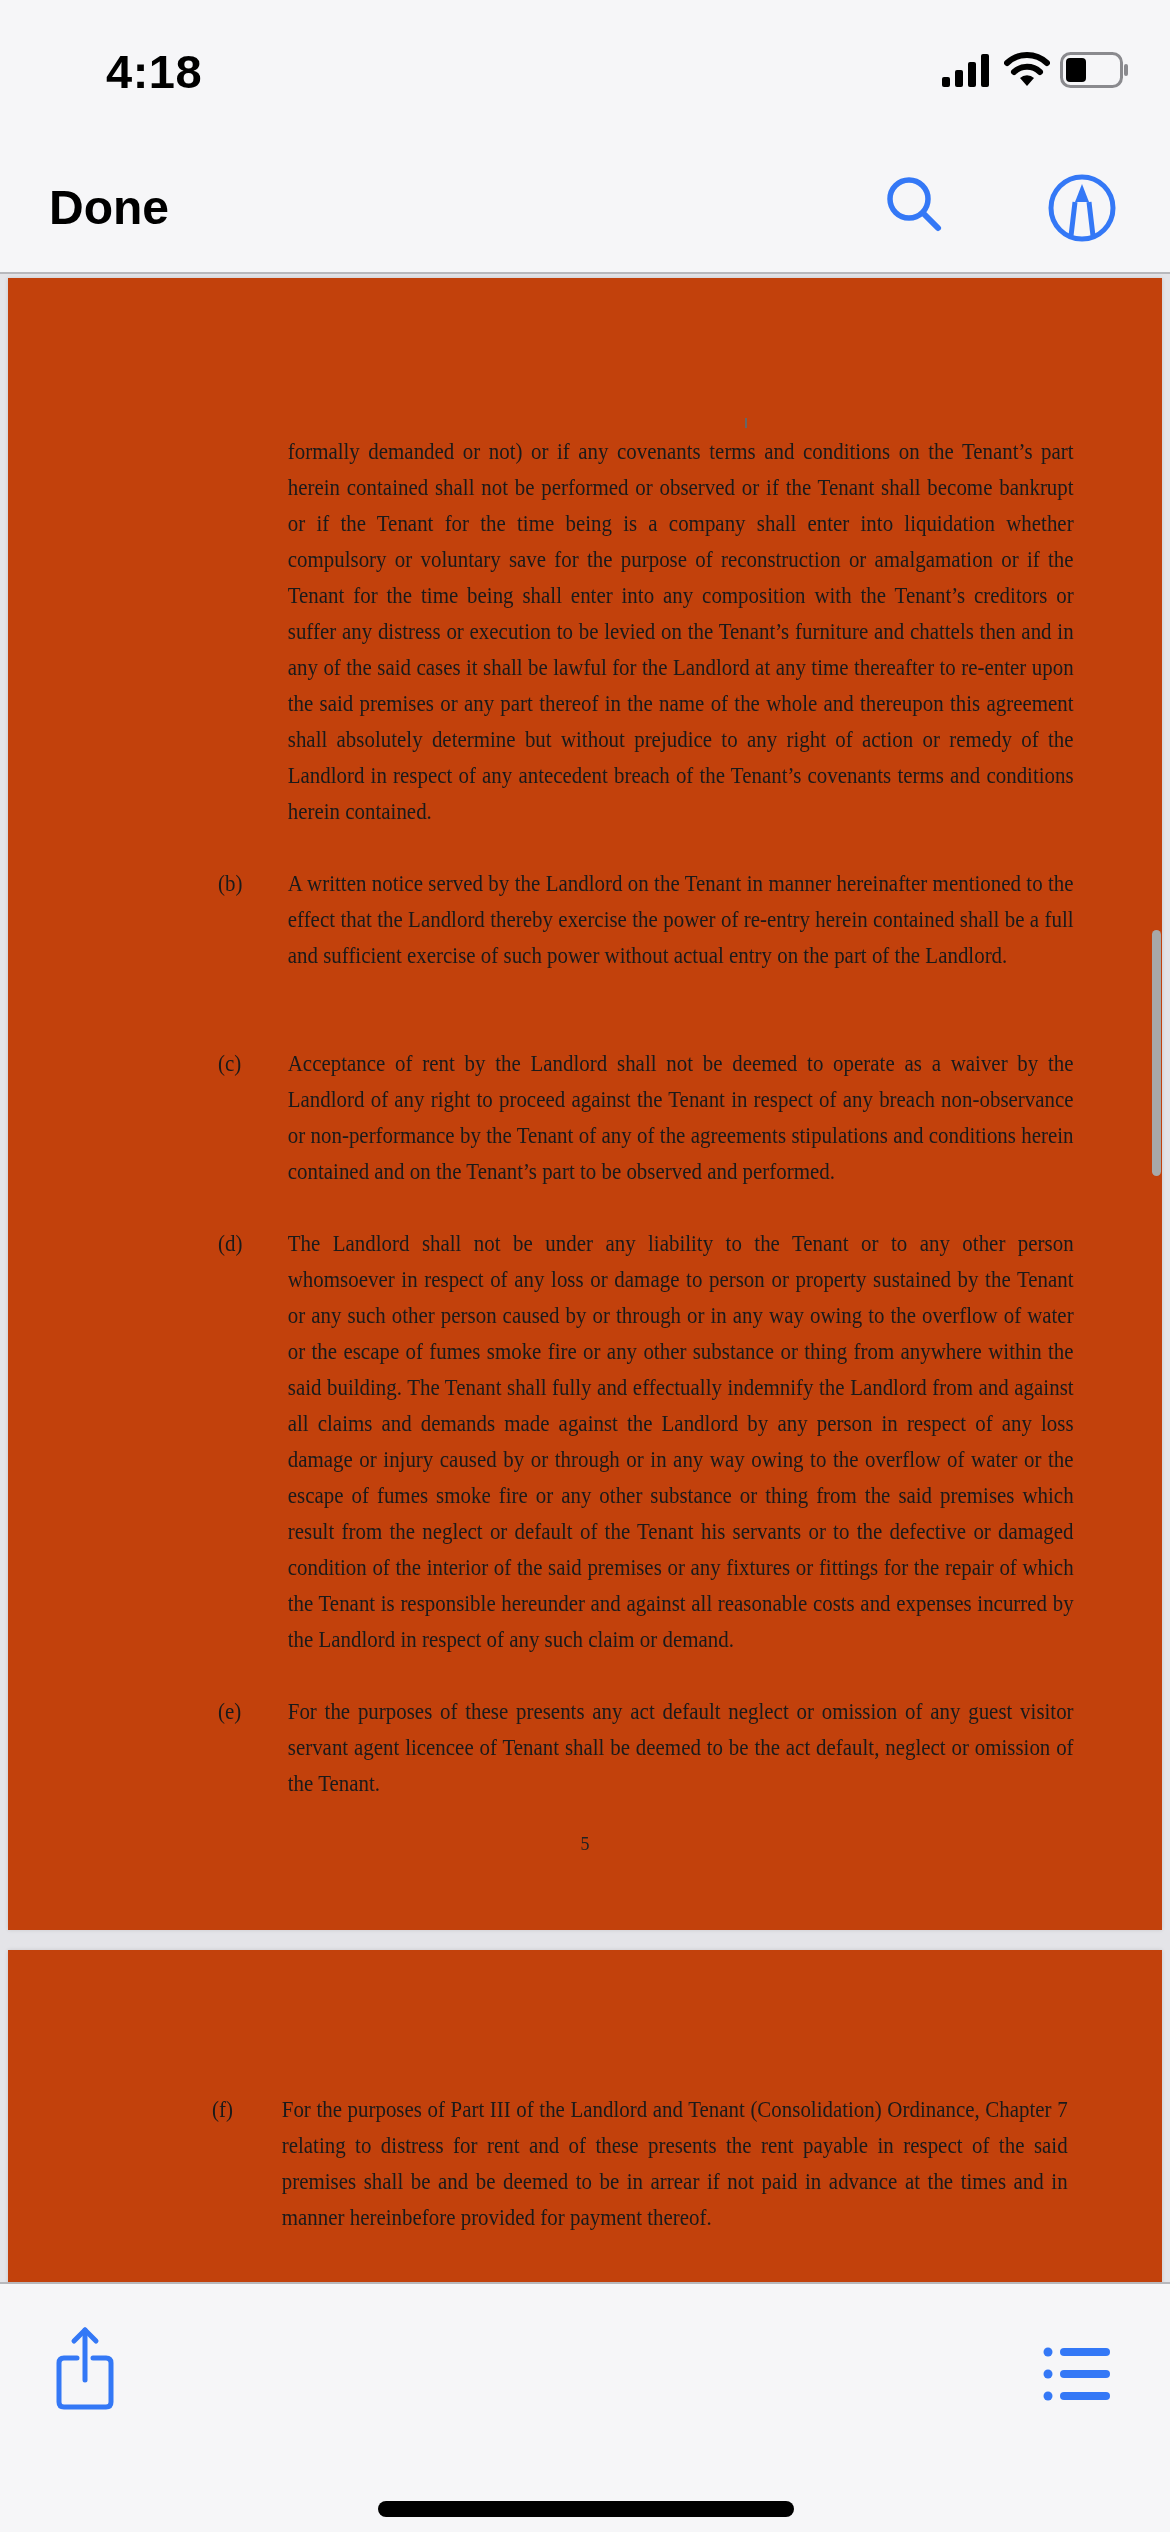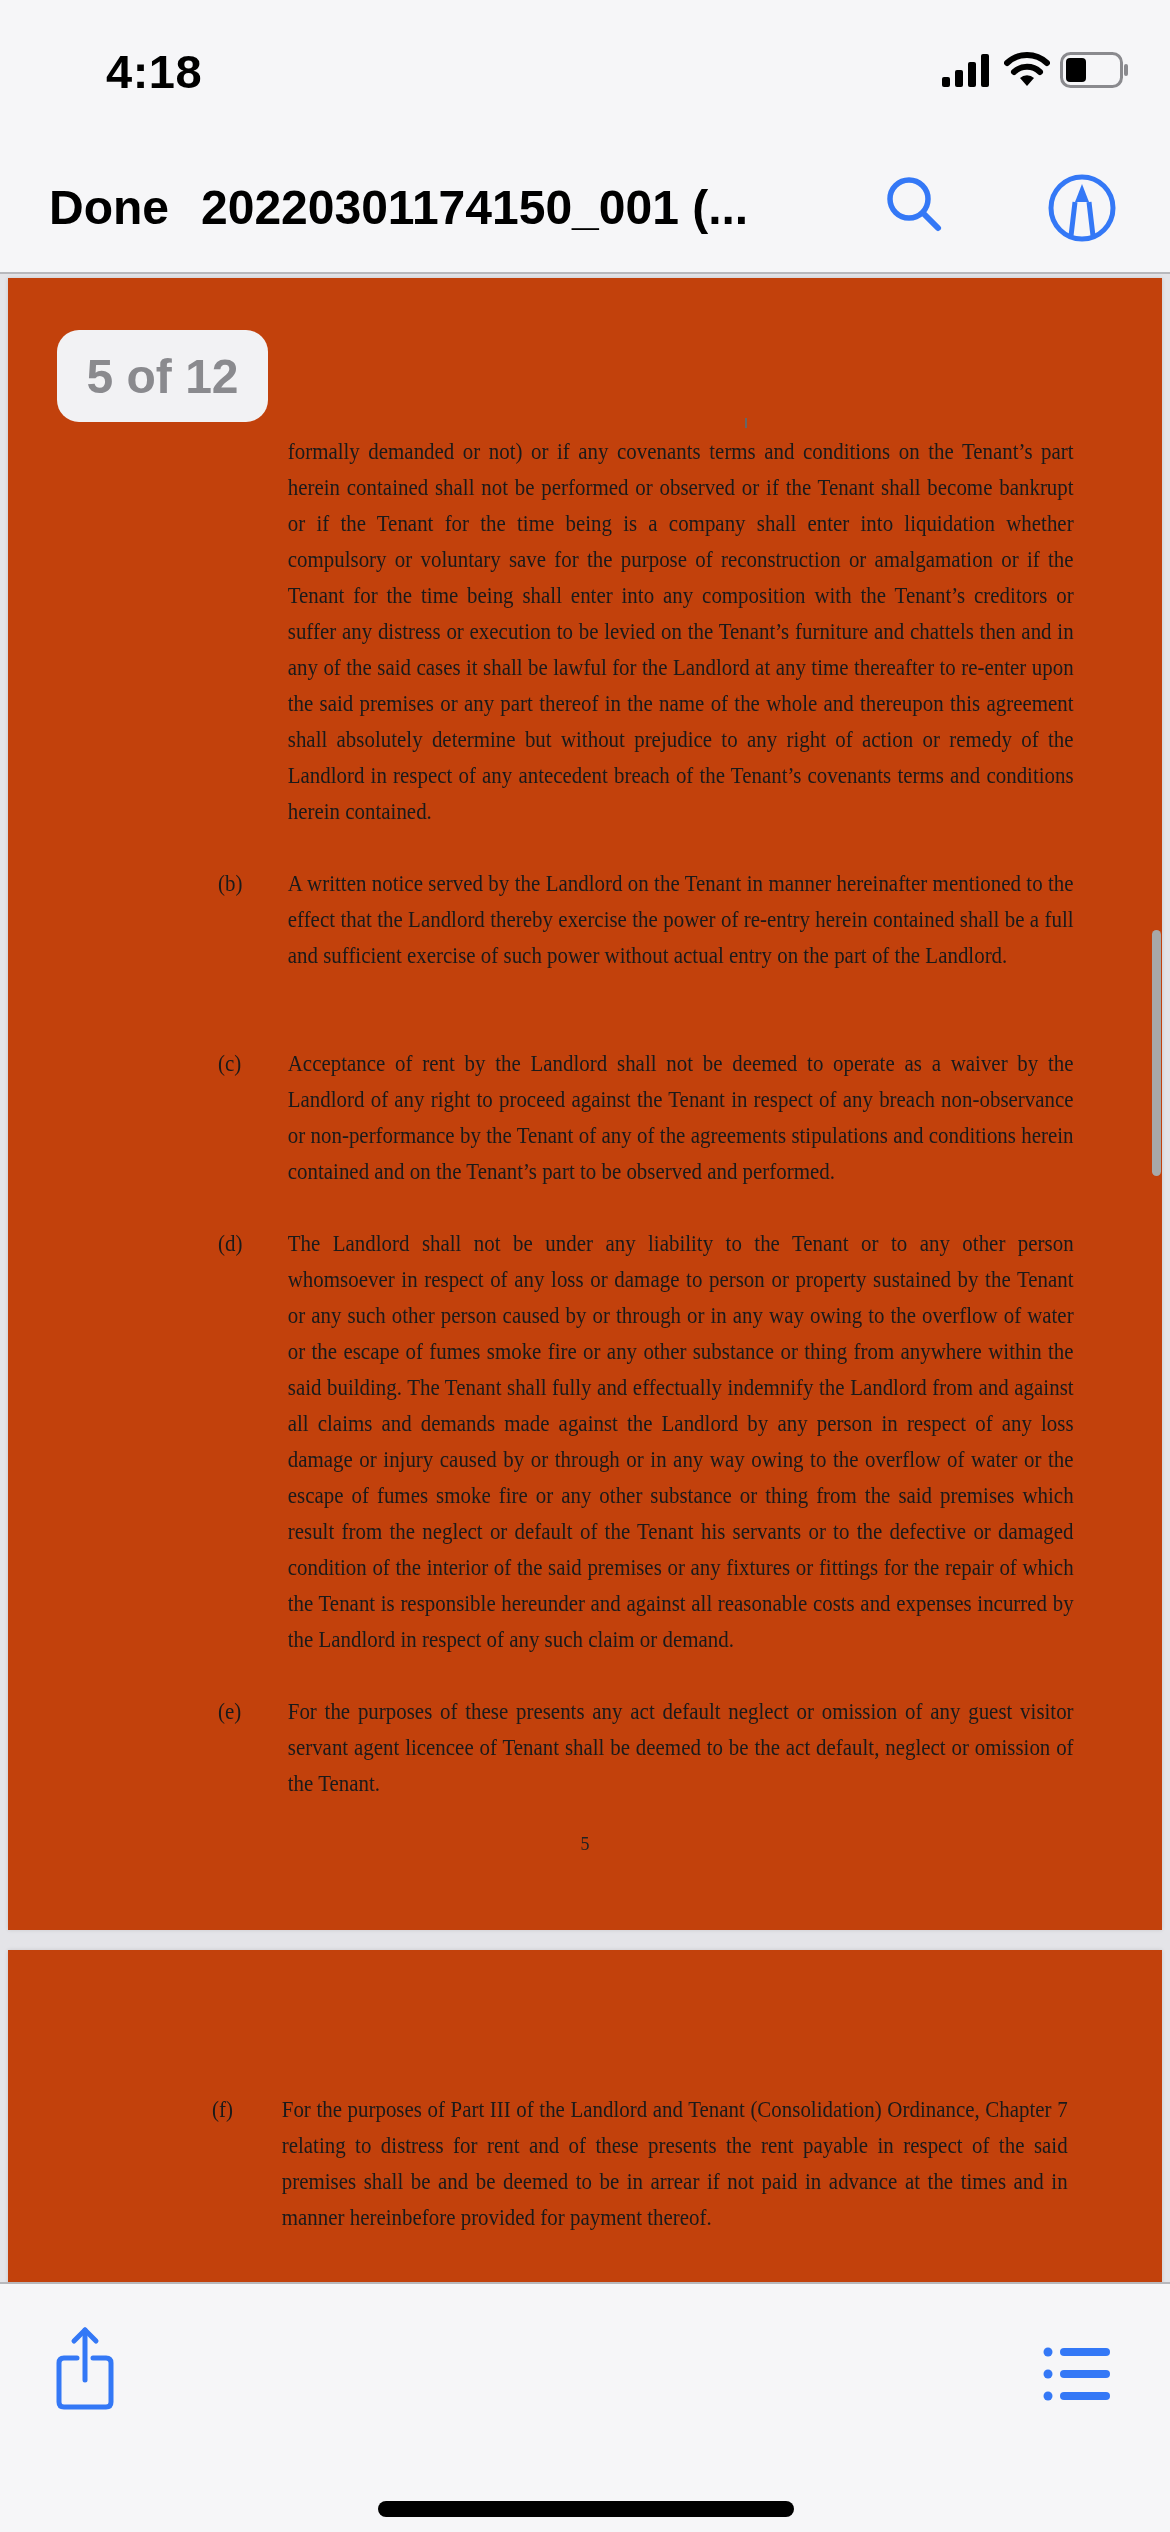--- a/index.html
+++ b/index.html
@@ -207,39 +207,37 @@
     <svg width="68" height="36" viewBox="0 0 68 36">
       <rect x="1.5" y="1.5" width="60" height="33" rx="9" fill="none" stroke="#8a8a8e" stroke-width="3"></rect>
       <rect x="6" y="6" width="20" height="24" rx="4" fill="#000"></rect>
       <rect x="64" y="12" width="4" height="12" rx="2" fill="#8a8a8e"></rect>
     </svg>
   </div>
 </div>
 
 <div class="nav-bar">
   <div class="nav-done">Done</div>
-  <div class="nav-title">20220301174150_001 (...</div>
   <div class="nav-search">
     <svg width="70" height="70" viewBox="0 0 70 70">
       <circle cx="29" cy="29" r="19" fill="none" stroke="#3478f6" stroke-width="5.5"></circle>
       <line x1="43" y1="43" x2="58" y2="58" stroke="#3478f6" stroke-width="6" stroke-linecap="round"></line>
     </svg>
   </div>
   <div class="nav-markup">
     <svg width="72" height="72" viewBox="0 0 72 72">
       <circle cx="36" cy="36" r="31" fill="none" stroke="#3478f6" stroke-width="5"></circle>
       <path d="M36 12 L29 30 L43 30 Z" fill="#3478f6"></path>
       <path d="M29 30 L25 64 M43 30 L47 64" stroke="#3478f6" stroke-width="5" fill="none"></path>
     </svg>
   </div>
 </div>
 
 <div class="doc-area">
 
-  <div class="page-indicator">5 of 12</div>
 
   <div class="page page-1">
     <div class="tick-mark" style="left:737px; top:140px;"></div>
 
     <div class="para doc-text" style="top:156px;">
       <div class="para-body">formally demanded or not) or if any covenants terms and conditions on the Tenant’s part herein contained shall not be performed or observed or if the Tenant shall become bankrupt or if the Tenant for the time being is a company shall enter into liquidation whether compulsory or voluntary save for the purpose of reconstruction or amalgamation or if the Tenant for the time being shall enter into any composition with the Tenant’s creditors or suffer any distress or execution to be levied on the Tenant’s furniture and chattels then and in any of the said cases it shall be lawful for the Landlord at any time thereafter to re-enter upon the said premises or any part thereof in the name of the whole and thereupon this agreement shall absolutely determine but without prejudice to any right of action or remedy of the Landlord in respect of any antecedent breach of the Tenant’s covenants terms and conditions herein contained.</div>
     </div>
 
     <div class="para doc-text" style="top:588px;">
       <div class="para-label">(b)</div>

